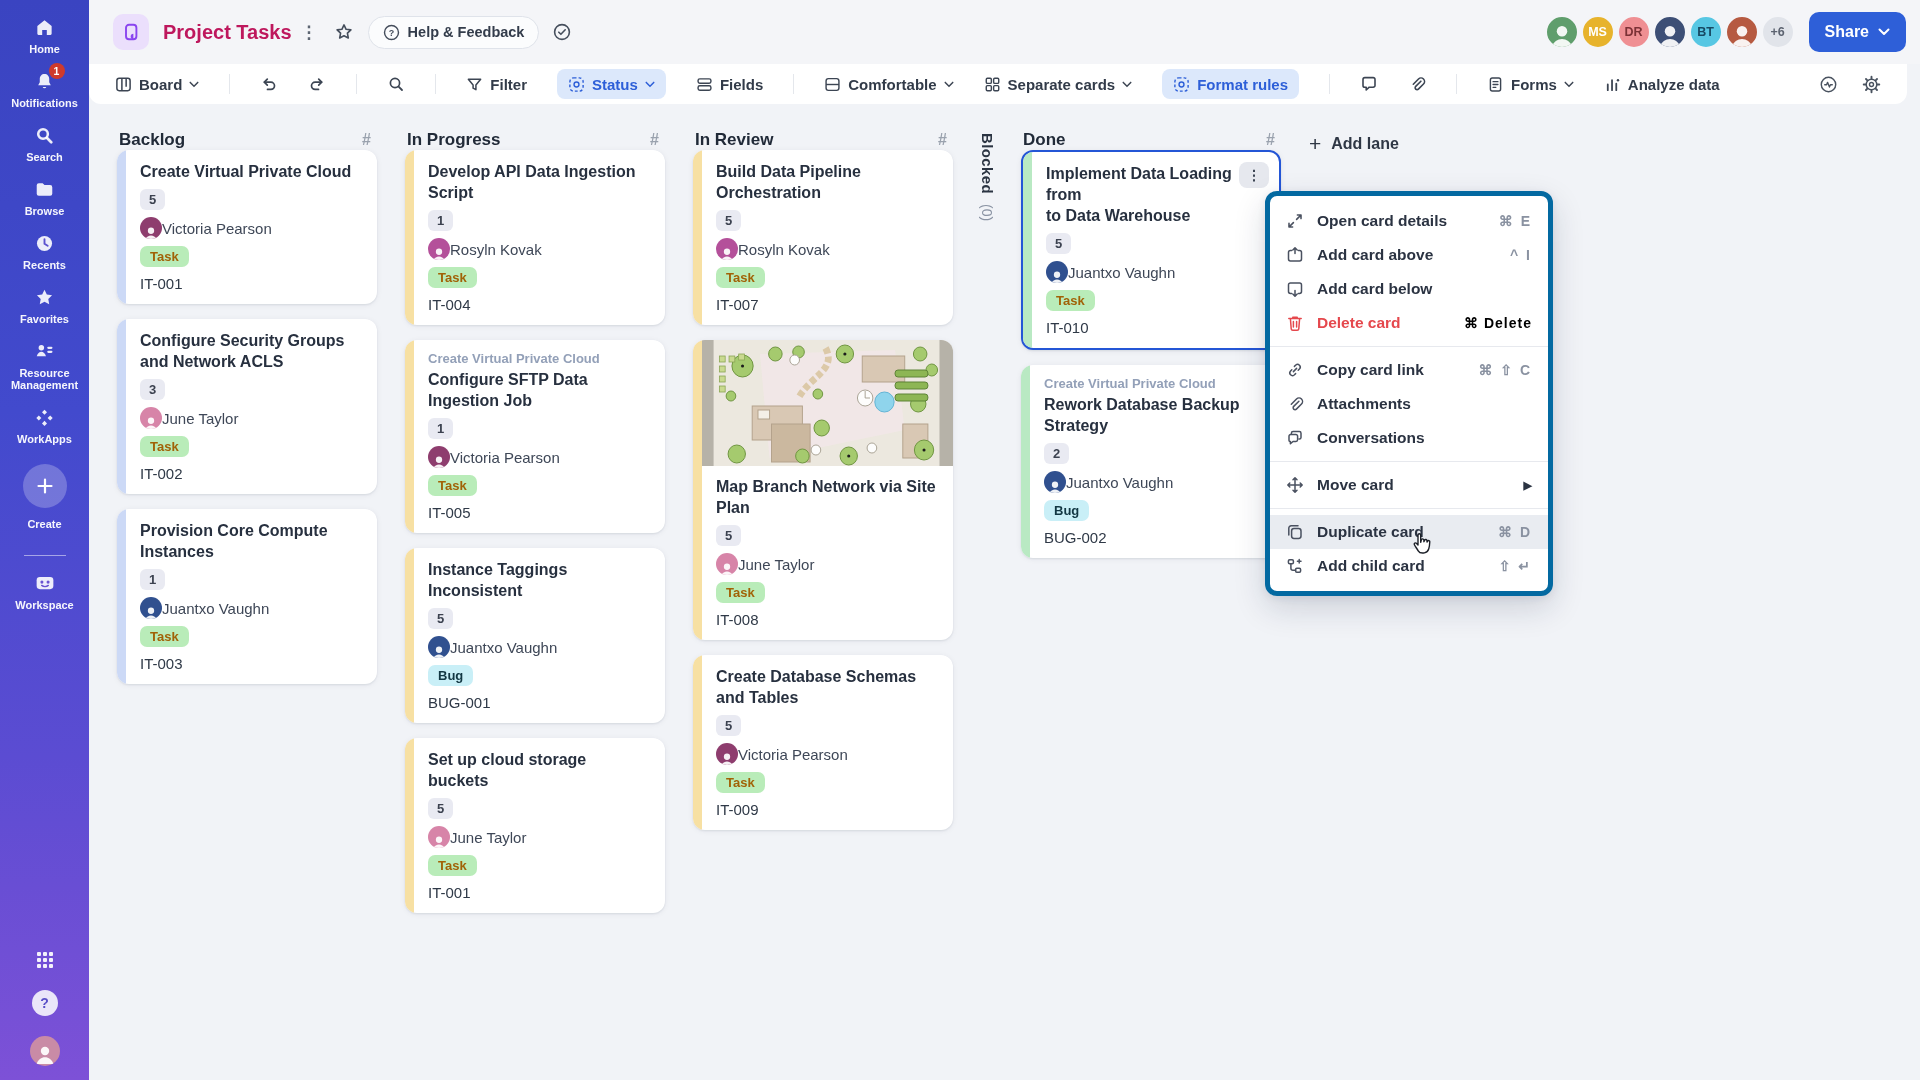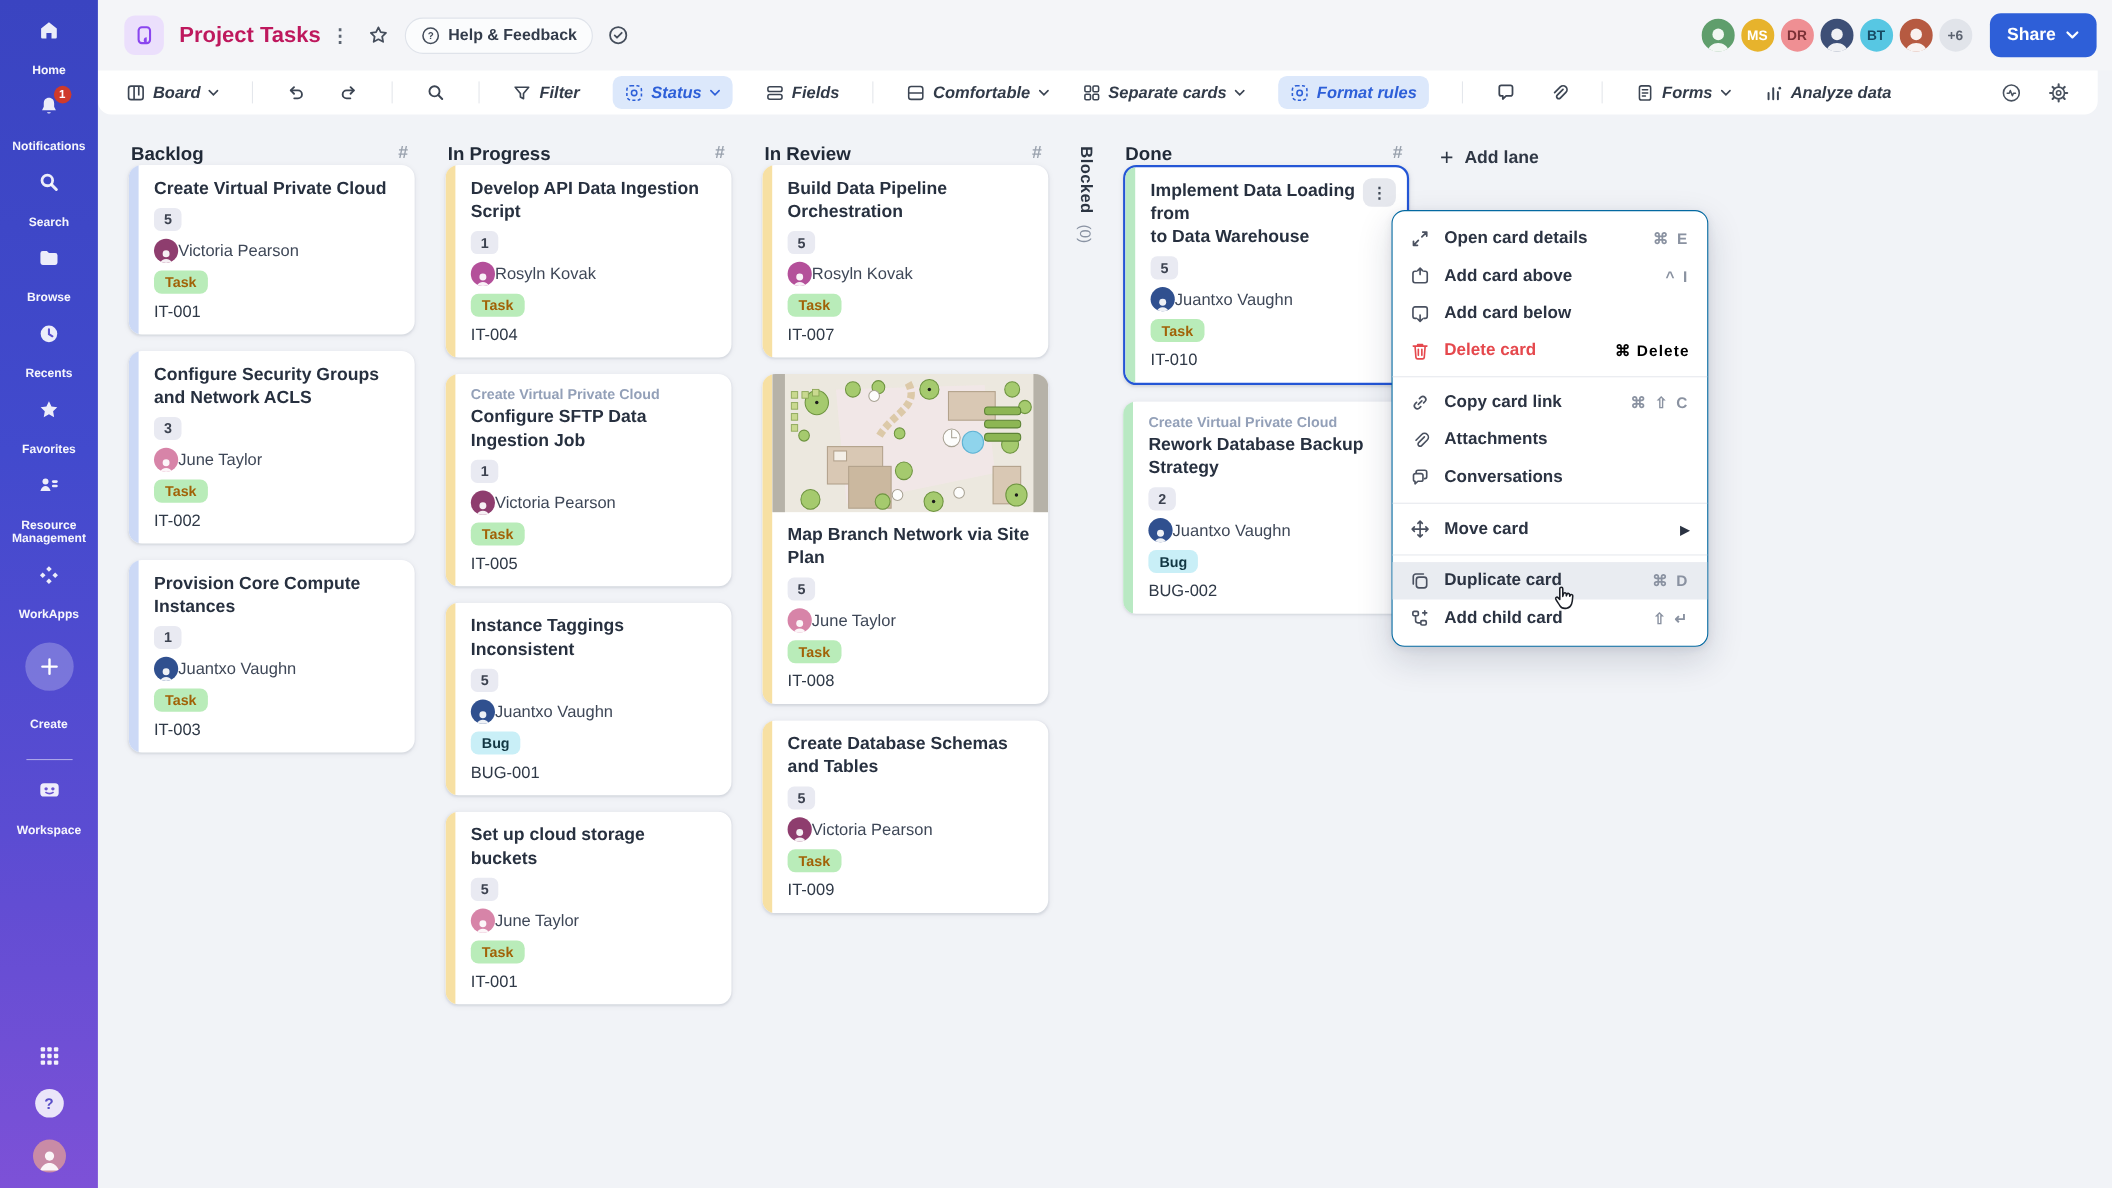--- a/index.html
+++ b/index.html
@@ -8,21 +8,21 @@
     width:1920px; height:1080px; position:relative; overflow:hidden;
     font-family:"Liberation Sans", sans-serif; background:#f1f3f7;
     -webkit-font-smoothing:antialiased;
   }
   svg { display:block; }
 
   
   .sidebar{position:absolute;left:0;top:0;width:89px;height:1080px;
     background:linear-gradient(180deg,#3a44c1 0%,#424acd 38%,#5b4cd2 70%,#7d51d7 100%);
     display:flex;flex-direction:column;align-items:center;padding:16px 0 14px;color:#fff;z-index:5;}
-  .sb-item{display:flex;flex-direction:column;align-items:center;gap:20px;margin-bottom:15px;cursor:pointer;}
+  .sb-item{display:flex;flex-direction:column;align-items:center;gap:5px;margin-bottom:15px;cursor:pointer;}
   .sb-item .lbl{font-size:11px;font-weight:600;color:rgba(255,255,255,.95);text-align:center;line-height:12px;}
   .sb-ic{width:22px;height:22px;position:relative;display:flex;align-items:center;justify-content:center;}
   .sb-badge{position:absolute;top:-7px;right:-9px;min-width:16px;height:16px;border-radius:8px;background:#cf3a2b;
     color:#fff;font-size:10.5px;font-weight:700;display:flex;align-items:center;justify-content:center;padding:0 3px;}
   .create-btn{width:44px;height:44px;border-radius:50%;background:rgba(255,255,255,.24);display:flex;align-items:center;
     justify-content:center;margin:4px 0 5px;}
   .sb-div{width:42px;height:1px;background:rgba(255,255,255,.5);margin:10px 0 16px;}
   .sb-bottom{margin-top:auto;display:flex;flex-direction:column;align-items:center;gap:20px;}
   .help-circle{width:26px;height:26px;border-radius:50%;background:rgba(255,255,255,.85);color:#5a4fc8;
     font-weight:700;font-size:14px;display:flex;align-items:center;justify-content:center;}
@@ -44,21 +44,21 @@
   .topbar .spacer{flex:1;}
   .avatars{display:flex;align-items:center;margin-right:14px;}
   .av-top{width:34px;height:34px;border-radius:50%;display:flex;align-items:center;justify-content:center;
     font-size:12.5px;font-weight:700;border:2px solid #f4f5f8;margin-left:2px;overflow:hidden;}
   .av-top svg{width:30px;height:30px;margin-bottom:-5px;}
   .share-btn{height:40px;background:#2e5fd8;color:#fff;border-radius:10px;display:flex;align-items:center;gap:9px;
     padding:0 16px;font-size:16px;font-weight:600;cursor:pointer;}
 
   
   .toolbar{position:absolute;top:64px;left:0;width:1818px;height:40px;background:#fff;border-radius:0 0 12px 12px;
-    display:flex;align-items:center;padding:0 26px;gap:30px;z-index:4;font-style:italic;}
+    display:flex;align-items:center;padding:0 26px;gap:30px;z-index:4;}
   .tb-item{display:flex;align-items:center;gap:7px;font-size:15px;color:#323b49;font-weight:600;cursor:pointer;white-space:nowrap;}
   .tb-chip{background:#dce8fb;color:#2d5fd8;border-radius:8px;height:30px;padding:0 11px;display:flex;align-items:center;gap:7px;
     font-size:15px;font-weight:600;cursor:pointer;white-space:nowrap;}
   .tb-chip svg *{stroke:#2d5fd8;}
   .tb-div{width:1px;height:20px;background:#e4e7ec;flex:none;}
   .tb-right{margin-left:auto;display:flex;gap:24px;align-items:center;}
 
   
   .board{position:absolute;top:104px;left:0;right:0;bottom:0;padding:26px 0 0 28px;display:flex;align-items:flex-start;gap:28px;}
   .lane{width:260px;flex:none;}
@@ -91,21 +91,21 @@
 
   .lane-collapsed{width:26px;flex:none;margin:0 -7px;display:flex;flex-direction:column;align-items:center;padding-top:3px;}
   .v-name{writing-mode:vertical-rl;font-size:15px;font-weight:700;color:#2b3442;letter-spacing:.4px;}
   .v-count{writing-mode:vertical-rl;font-size:14px;color:#8a93a3;margin-top:10px;}
 
   .add-lane{display:flex;align-items:center;gap:10px;font-size:16px;font-weight:600;color:#2f3745;margin-top:5px;
     flex:none;cursor:pointer;white-space:nowrap;}
   .add-lane .plus{font-size:21px;font-weight:400;color:#2f3745;line-height:18px;}
 
   
-  .menu{position:absolute;left:1265px;top:191px;width:288px;background:#fff;border:1px solid #0369a1;border-radius:12px;
+  .menu{position:absolute;left:1265px;top:191px;width:288px;background:#fff;border:5px solid #0369a1;border-radius:12px;
     box-shadow:0 12px 32px rgba(20,30,60,.16),0 2px 8px rgba(20,30,60,.08);padding:8px 0;z-index:50;}
   .mi{height:34px;display:flex;align-items:center;gap:13px;padding:0 16px;font-size:15.5px;color:#2b3342;font-weight:600;cursor:pointer;}
   .mi .micon{width:18px;flex:none;display:flex;}
   .mi .lbl{flex:1;}
   .mi .sc{font-size:14px;color:#8a92a1;font-weight:600;letter-spacing:2px;white-space:nowrap;}
   .mi .sub{font-size:11px;color:#2b3342;}
   .mi.hl{background:#e9ecf1;}
   .mi.danger{color:#e5484d;}
   .mi.danger .sc{color:#000000;letter-spacing:1px;}
   .m-div{height:1px;background:#e7e9ee;margin:6px 0;}

